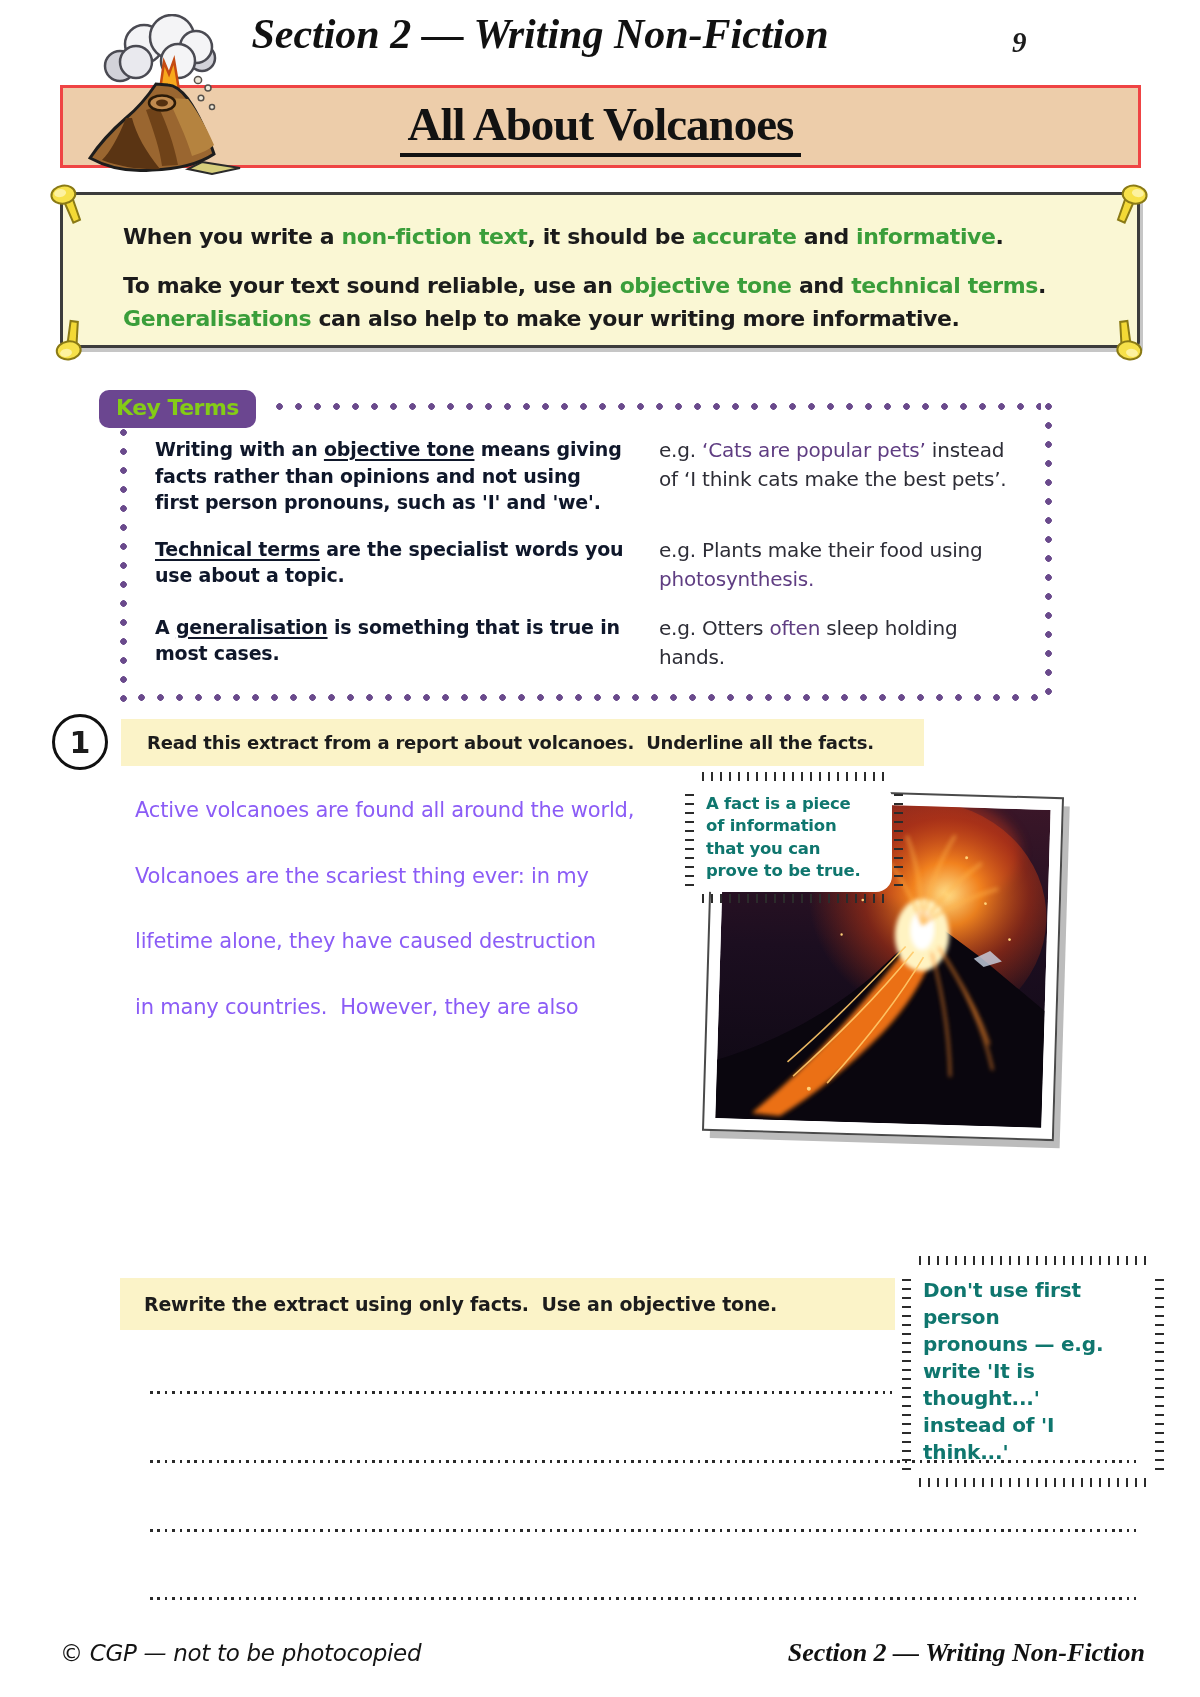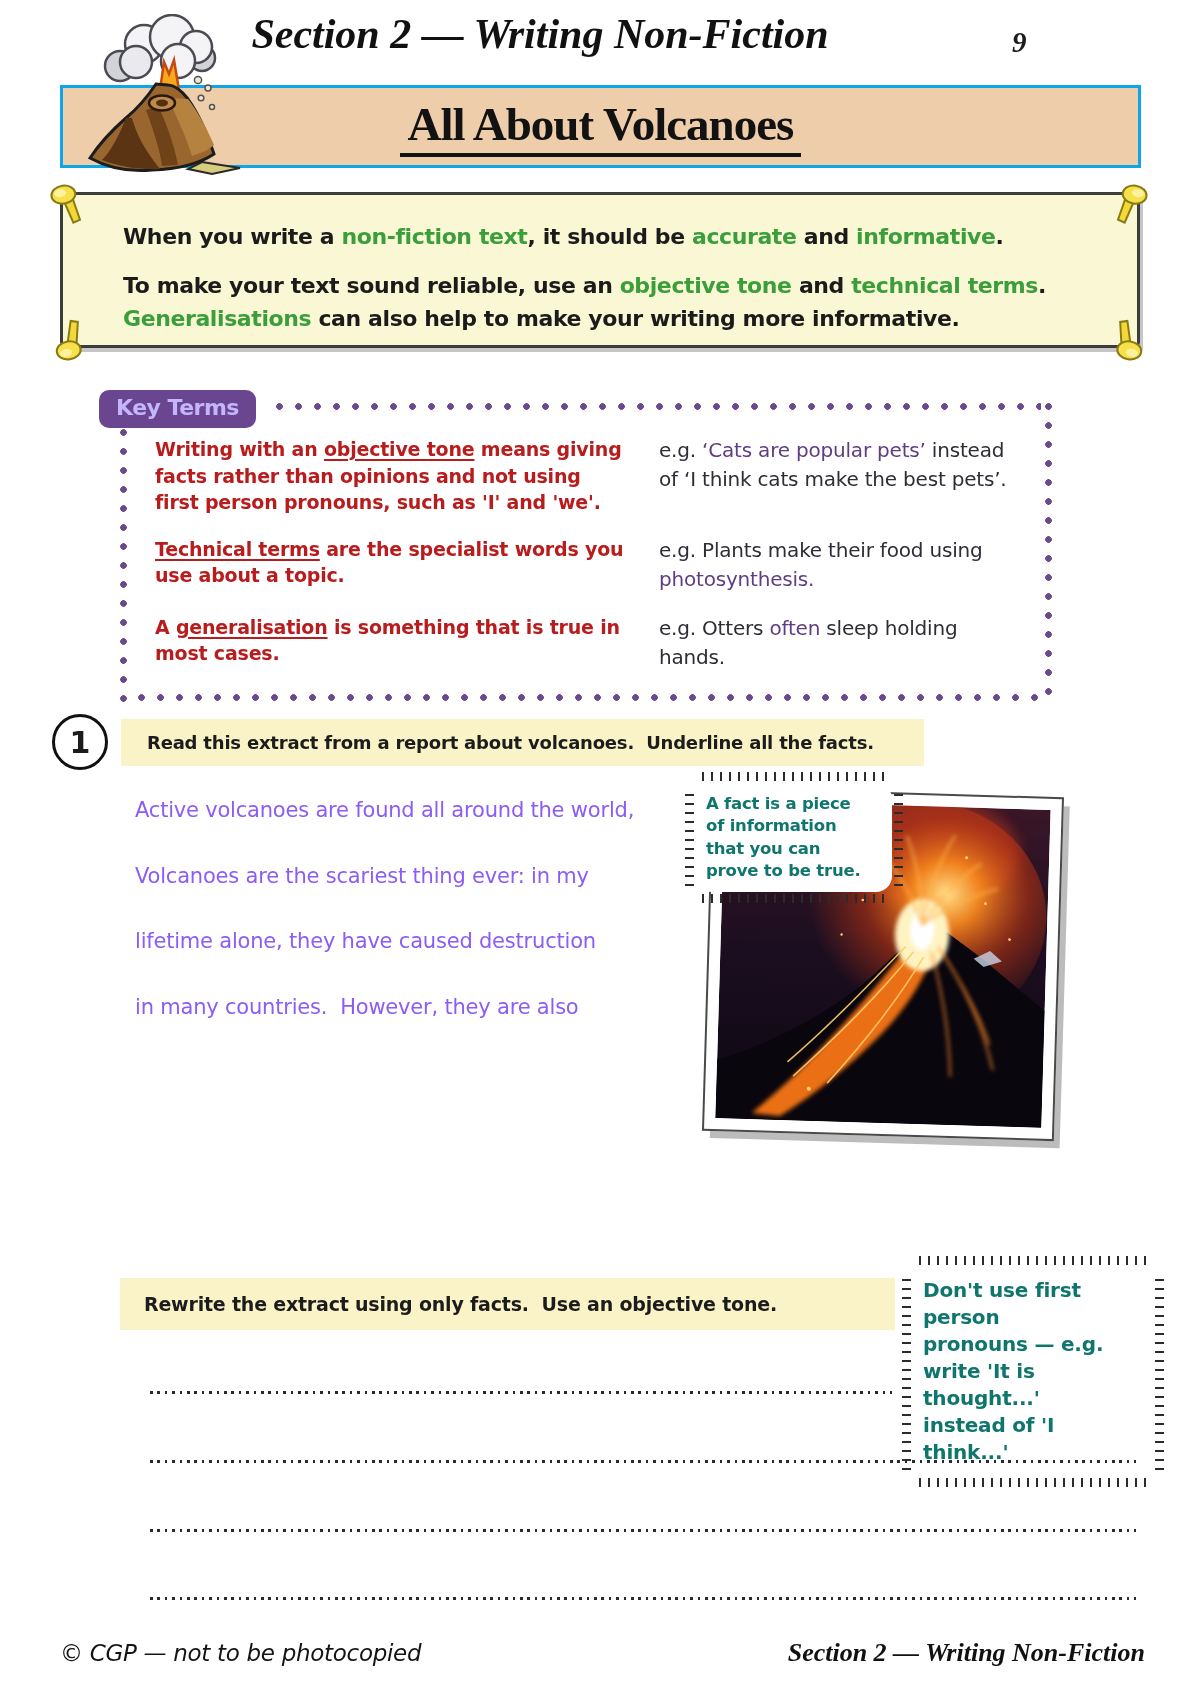--- a/index.html
+++ b/index.html
@@ -7,21 +7,21 @@
         font-family:"DejaVu Sans",sans-serif;color:#1c1c1c;}
 
   
   .hdr-title{position:absolute;top:10px;left:0;width:1080px;text-align:center;
     font-family:"Liberation Serif",serif;font-style:italic;font-weight:bold;
     font-size:42px;color:#111;letter-spacing:0;}
   .page-num{position:absolute;top:26px;left:1012px;font-family:"Liberation Serif",serif;
     font-style:italic;font-weight:bold;font-size:29px;}
 
   .banner{position:absolute;top:85px;left:60px;width:1081px;height:83px;
-    background:#edcdaa;border:3px solid #0ea5e9;box-sizing:border-box;
+    background:#edcdaa;border:3px solid #ef4444;box-sizing:border-box;
     display:flex;align-items:center;justify-content:center;z-index:1;}
   .banner-title{font-family:"Liberation Serif",serif;font-weight:bold;font-size:47px;
     color:#121212;border-bottom:4px solid #121212;padding:0 8px 2px;letter-spacing:-1px;}
   .volcano-cartoon{position:absolute;top:14px;left:50px;z-index:2;}
 
   
   .note{position:absolute;top:192px;left:60px;width:1080px;height:156px;box-sizing:border-box;
     background:#faf7d4;border:3px solid #3c3c3c;border-radius:6px;
     box-shadow:5px 6px 0 -2px #c6c6c6;padding:25px 58px 0 60px;z-index:1;}
   .note p{margin:0 0 16px 0;font-size:22px;font-weight:bold;line-height:1.5;
@@ -29,37 +29,37 @@
   .grn{color:#3a9e3a;}
   .pin{position:absolute;z-index:3;}
   .pin-tl{top:-14px;left:-16px;transform:rotate(-8deg);}
   .pin-tr{top:-14px;right:-14px;transform:scaleX(-1) rotate(-8deg);}
   .pin-bl{bottom:-18px;left:-14px;transform:scaleY(-1) rotate(8deg);}
   .pin-br{bottom:-18px;right:-12px;transform:scale(-1,-1) rotate(8deg);}
 
   
   .keyterms{position:absolute;top:406px;left:133px;width:900px;box-sizing:border-box;
     padding:30px 24px 22px 22px;}
-  .kt-label{position:absolute;top:-16px;left:-34px;background:#6b4690;color:#c4b5fd;
+  .kt-label{position:absolute;top:-16px;left:-34px;background:#6b4690;color:#84cc16;
     border-radius:10px;padding:5px 17px 8px;font-size:22px;font-weight:bold;letter-spacing:-0.5px;}
   .kt-edge{position:absolute;background-repeat:repeat-x;}
   .kt-top{left:142px;right:-8px;top:-4px;height:9px;
     background-image:radial-gradient(circle at 4.5px 4.5px,#6a4a8c 3px,rgba(0,0,0,0) 3.6px);
     background-size:19px 9px;}
   .kt-bottom{left:4px;right:-8px;bottom:-8px;height:9px;
     background-image:radial-gradient(circle at 4.5px 4.5px,#6a4a8c 3px,rgba(0,0,0,0) 3.6px);
     background-size:19px 9px;}
   .kt-left{left:-14px;top:22px;bottom:-8px;width:9px;background-repeat:repeat-y;
     background-image:radial-gradient(circle at 4.5px 4.5px,#6a4a8c 3px,rgba(0,0,0,0) 3.6px);
     background-size:9px 19px;}
   .kt-right{right:-20px;top:-4px;bottom:-8px;width:9px;background-repeat:repeat-y;
     background-image:radial-gradient(circle at 4.5px 4.5px,#6a4a8c 3px,rgba(0,0,0,0) 3.6px);
     background-size:9px 19px;}
   .kt-grid{display:grid;grid-template-columns:470px 1fr;column-gap:34px;row-gap:20px;}
-  .kt-def{font-size:19px;font-weight:bold;line-height:1.4;letter-spacing:-0.2px;color:#b91c1c;}
+  .kt-def{font-size:19px;font-weight:bold;line-height:1.4;letter-spacing:-0.2px;color:#0f172a;}
   .kt-def .key{text-decoration:underline;text-decoration-thickness:2px;text-underline-offset:3px;}
   .kt-ex{font-size:20px;line-height:1.45;color:#2d2d36;letter-spacing:-0.2px;}
   .purp{color:#5f3d82;}
 
   
   .q1row{position:absolute;top:714px;left:52px;display:flex;align-items:center;}
   .q-badge{width:56px;height:56px;border:3.5px solid #111;border-radius:50%;box-sizing:border-box;
     display:flex;align-items:center;justify-content:center;font-size:30px;font-weight:bold;
     background:#fff;flex:0 0 auto;}
   .q-box{margin-left:13px;background:#fbf3c8;padding:13px 26px;font-size:18px;font-weight:bold;

